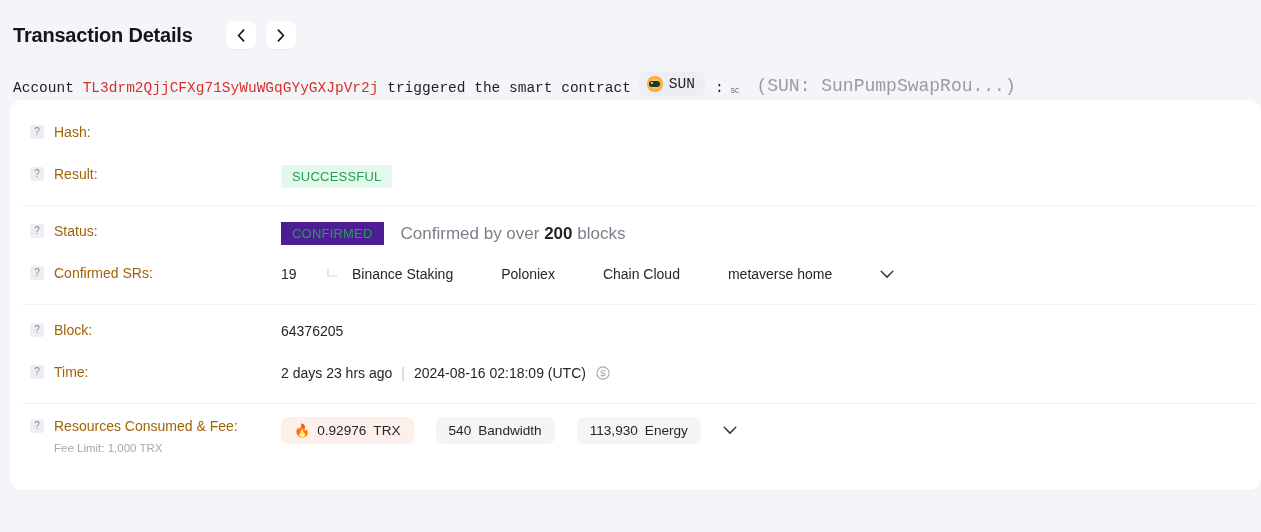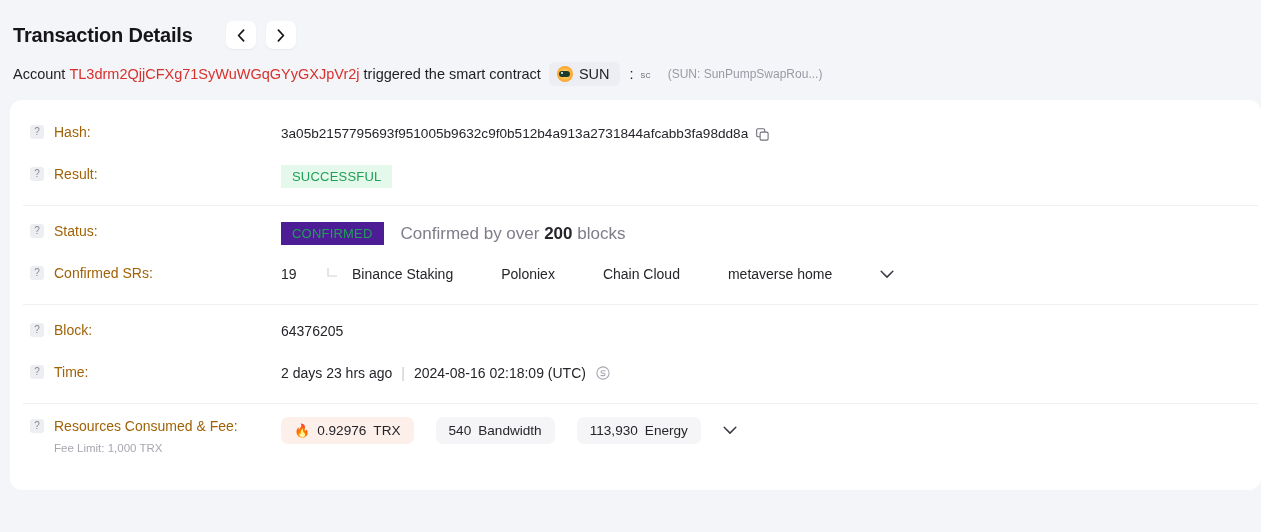--- a/index.html
+++ b/index.html
@@ -39,26 +39,27 @@
     cursor: pointer;
     font-size: 13px;
     color: #16161a;
   }
   .nav-btn svg { display: block; }
 
   
   .summary {
     height: 44px;
     display: flex;
-    align-items: center;
+    align-items: flex-end;
     padding: 0 0 0 13px;
     font-size: 14.5px;
     color: #1f1f22;
     gap: 0px;
     white-space: nowrap;
+    font-family: Liberation Mono, monospace;
   }
   .summary .plain { color: #1f1f22; }
   .addr-link {
     color: #d8312b;
     text-decoration: none;
     cursor: pointer;
   }
   .token-chip {
     display: inline-flex;
     align-items: center;
@@ -99,21 +100,21 @@
     color: #5d5d66;
     background: transparent;
     letter-spacing: .2px;
     margin-right: 9px;
     font-variant: small-caps;
     text-transform: lowercase;
   }
   .sc-badge::first-letter { }
   .muted-paren {
     color: #9a9aa4;
-    font-size: 12px;
+    font-size: 18px;
     margin-left: 8px;
   }
 
   
   .card {
     position: relative;
     margin: 4px 0 0 10px;
     width: 1251px;
     height: 390px;
     background: #ffffff;
@@ -295,29 +296,20 @@
   <span class="muted-paren">(SUN: SunPumpSwapRou...)</span>
 </div>
 
 <div class="card">
 
   <div class="row">
     <div class="row-label">
       <span class="qmark">?</span>
       <span class="label-text">Hash:</span>
     </div>
-    <div class="row-value">
-      <span class="hash-text">3a05b2157795693f951005b9632c9f0b512b4a913a2731844afcabb3fa98dd8a</span>
-      <span class="copy-icon">
-        <svg width="13" height="13" viewBox="0 0 13 13">
-          <rect x="0.7" y="0.7" width="8" height="8" rx="1.3" fill="none" stroke="#6f6f7a" stroke-width="1.1"></rect>
-          <rect x="4.1" y="4.1" width="8" height="8" rx="1.3" fill="#fff" stroke="#6f6f7a" stroke-width="1.1"></rect>
-        </svg>
-      </span>
-    </div>
   </div>
 
   <div class="row">
     <div class="row-label">
       <span class="qmark">?</span>
       <span class="label-text">Result:</span>
     </div>
     <div class="row-value">
       <span class="badge badge-success">SUCCESSFUL</span>
     </div>

